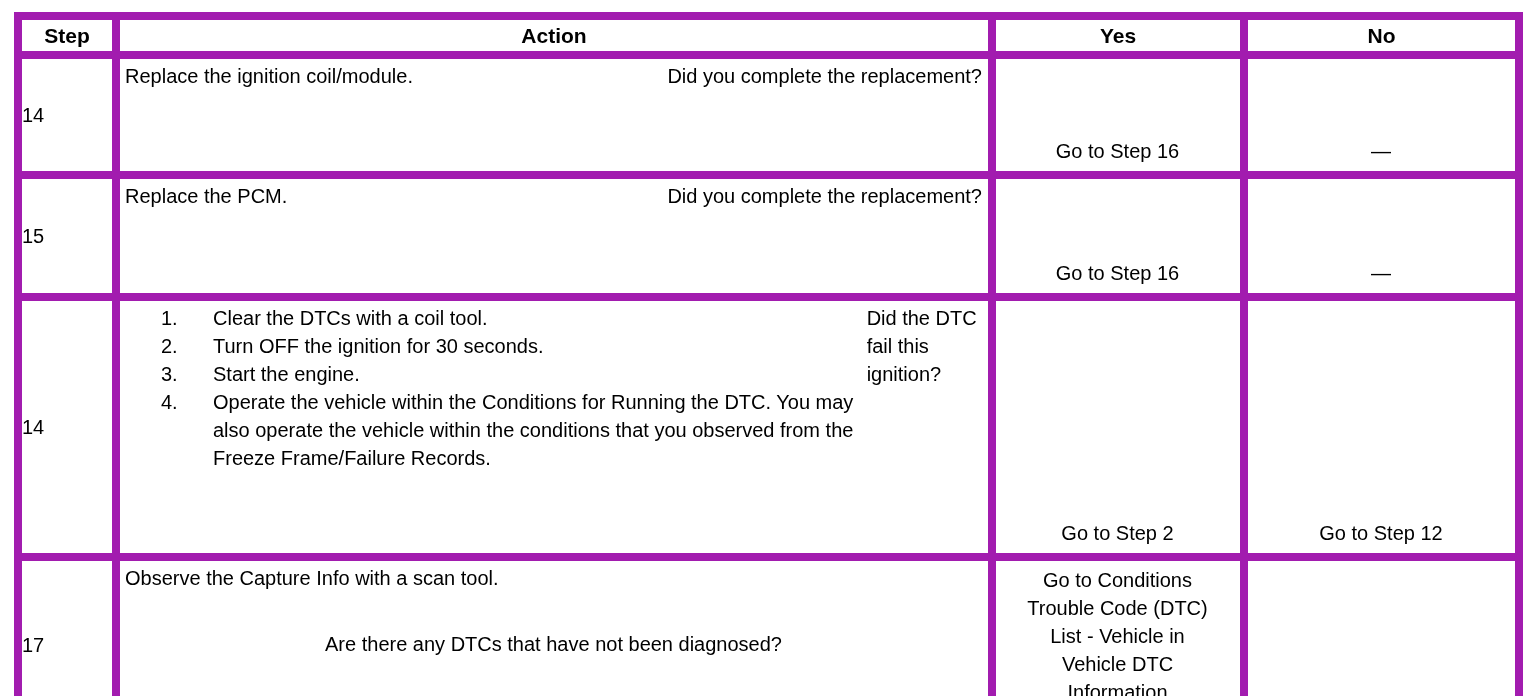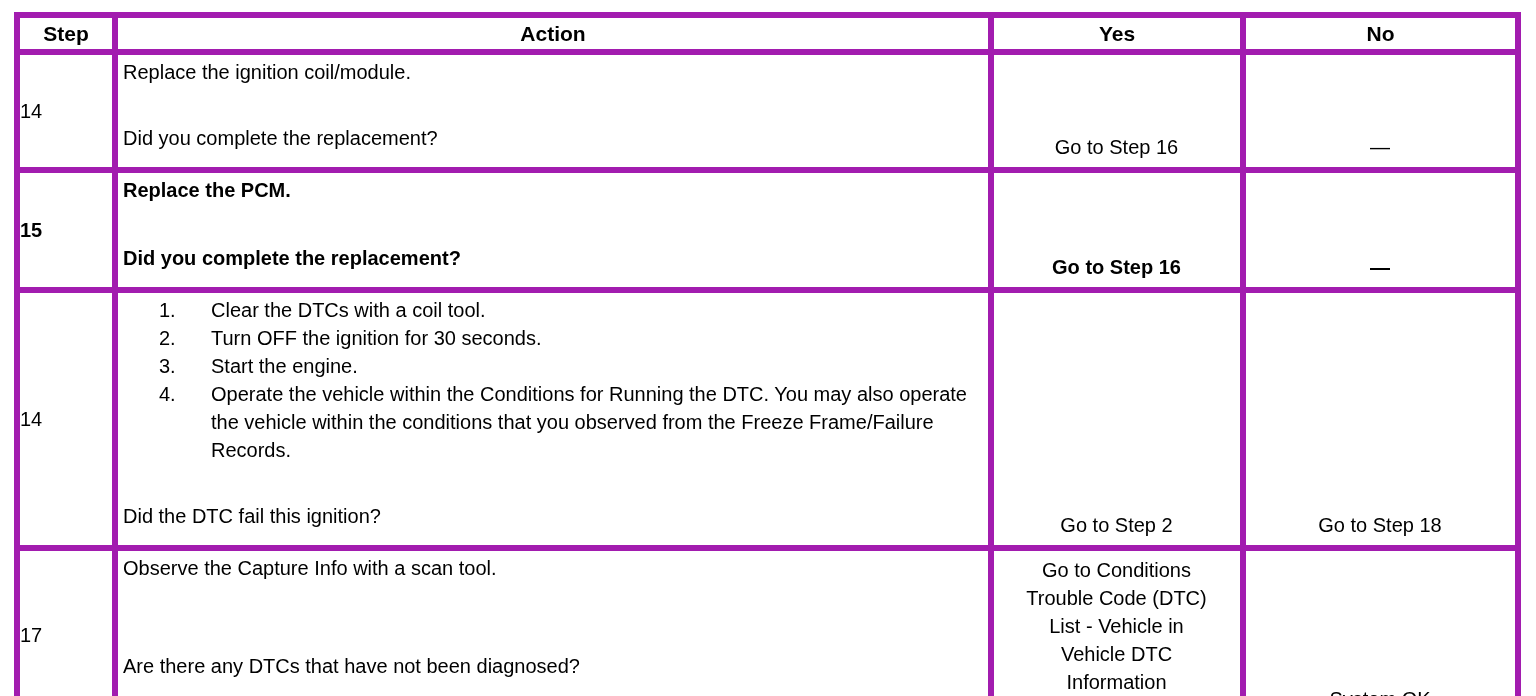--- a/index.html
+++ b/index.html
@@ -17,21 +17,21 @@
     background: #ffffff;
   }
   table.diag {
     border-collapse: collapse;
     table-layout: fixed;
     width: 1501px;
     background: #ffffff;
     border: 6px solid #000000;
   }
   table.diag th, table.diag td {
-    border: 6px solid #a21caf;
+    border: 8px solid #a21caf;
     overflow: hidden;
   }
   th {
     font-size: 21px;
     font-weight: bold;
     height: 31px;
     text-align: center;
     vertical-align: middle;
     padding: 0;
   }
@@ -52,38 +52,38 @@
     text-align: center;
     padding-bottom: 6px;
   }
   td.top-center {
     vertical-align: top;
     text-align: center;
     padding-top: 5px;
   }
   .action-flex {
     display: flex;
-    flex-direction: column;
+    flex-direction: row;
     justify-content: space-between;
   }
   .h-r14 { height: 94px; }
   .h-r15 { height: 96px; }
   .h-r16 { height: 234px; }
   .olist { margin: 0; padding: 0; }
   .oli { display: flex; }
   .oli .num {
     flex: none;
     width: 88px;
     padding-left: 36px;
     box-sizing: border-box;
   }
   .oli .litext { flex: 1 1 auto; }
-  .q-after { margin-top: 70px; }
+  .q-after { margin-top: 38px; text-align: center; }
   tr.row14 td { height: 103px; }
-  tr.row15 td { height: 105px; font-weight: bold; }
+  tr.row15 td { height: 105px; }
   tr.row16 td { height: 243px; }
   tr.row17 td { height: 157px; }
 </style>
 </head>
 <body>
 
 <div class="page">
   <table class="diag">
     <colgroup>
       <col style="width:98px">
@@ -143,21 +143,21 @@
               </div>
               <div class="oli">
                 <span class="num">4.</span>
                 <span class="litext">Operate the vehicle within the Conditions for Running the DTC. You may also operate the vehicle within the conditions that you observed from the Freeze Frame/Failure Records.</span>
               </div>
             </div>
             <div>Did the DTC fail this ignition?</div>
           </div>
         </td>
         <td class="bottom-center">Go to Step 2</td>
-        <td class="bottom-center">Go to Step 18</td>
+        <td class="bottom-center">Go to Step 12</td>
       </tr>
 
       <tr class="row17">
         <td class="step-cell">17</td>
         <td>
           <div>Observe the Capture Info with a scan tool.</div>
           <div class="q-after">Are there any DTCs that have not been diagnosed?</div>
         </td>
         <td class="top-center">
           <div>Go to Conditions</div>

